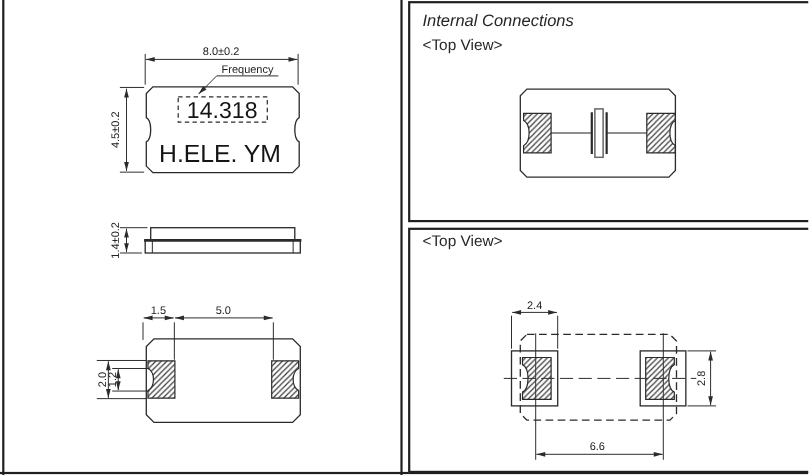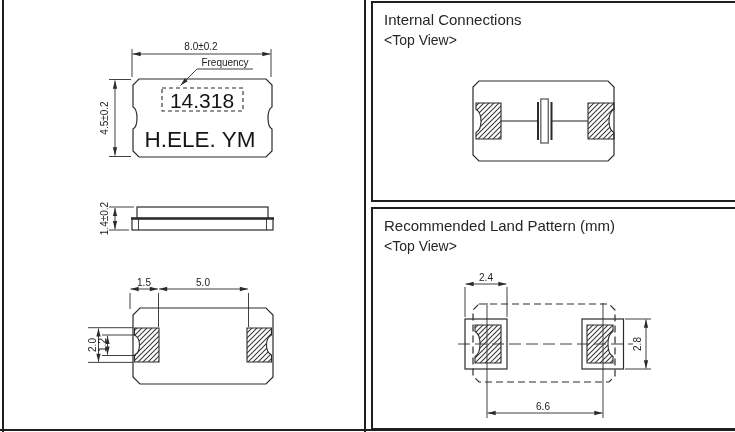--- a/index.html
+++ b/index.html
@@ -5,21 +5,21 @@
   html,body{margin:0;padding:0;background:#fff;}
   .page{position:relative;width:735px;height:432px;background:#fff;overflow:hidden;
         font-family:"Liberation Sans",sans-serif;}
   .borderline{position:absolute;background:#1f1f1f;}
   #b-left{left:2px;top:0;width:1.5px;height:432px;}
   #b-divider{left:364px;top:0;width:1.5px;height:432px;}
   #b-bottom{left:0;top:429px;width:735px;height:2px;}
   .panel{position:absolute;border:2px solid #1f1f1f;background:#fff;box-sizing:border-box;}
   #panel-ic{left:371px;top:1px;width:367px;height:201px;}
   #panel-lp{left:371px;top:207px;width:367px;height:223px;}
-  .panel-title{margin:6px 0 0 11px;font-size:15px;line-height:21px;color:#262626;}
+  .panel-title{margin:6px 0 0 11px;font-size:15px;line-height:21px;color:#262626;font-style:italic;}
   .panel-subtitle{margin:0 0 0 11px;font-size:14px;line-height:21px;color:#262626;}
   .panel-svg{position:absolute;left:-2px;top:-2px;}
   #left-svg{position:absolute;left:0;top:0;}
   .ln{fill:none;stroke:#2b2b2b;stroke-width:1.2;}
   .lnd{fill:none;stroke:#2b2b2b;stroke-width:1.1;stroke-dasharray:4 3;}
   .lnd2{fill:none;stroke:#2b2b2b;stroke-width:1.2;stroke-dasharray:7 4;}
   .cl{fill:none;stroke:#2b2b2b;stroke-width:0.9;stroke-dasharray:12 5;}
   .thin{fill:none;stroke:#2b2b2b;stroke-width:0.9;}
   .dim{fill:none;stroke:#2b2b2b;stroke-width:0.9;}
   .thick{stroke:#2b2b2b;stroke-width:2.4;}
@@ -123,21 +123,20 @@
       <path class="pad" d="M243,102 H217 V138 H243 V131.5 Q238,129 238,120 Q238,111 243,108.5 Z"></path>
       <g>
         <line class="plate" x1="167" y1="101" x2="167" y2="139"></line>
         <rect class="xtal" x="169.8" y="98" width="7.5" height="44"></rect>
         <line class="plate" x1="180.5" y1="101" x2="180.5" y2="139"></line>
       </g>
     </svg>
   </div>
 
   <div class="panel" id="panel-lp">
-    <div class="panel-title">Recommended Land Pattern (mm)</div>
     <div class="panel-subtitle">&lt;Top View&gt;</div>
     <svg class="panel-svg" width="367" height="223" viewBox="0 0 367 223">
       <line class="cl" x1="87" y1="137" x2="262" y2="137"></line>
       <line class="thin" x1="116" y1="96" x2="116" y2="211"></line>
       <line class="thin" x1="232" y1="96" x2="232" y2="211"></line>
       <path class="lnd2" d="M108,97 H238 L244,103 V169 L238,175 H108 L102,169 V103 Z"></path>
       <rect class="ln" x="94" y="112" width="42" height="50" fill="none"></rect>
       <rect class="ln" x="211" y="112" width="41.5" height="50" fill="none"></rect>
       <path class="pad" d="M104,118 H130 V156 H104 V149.5 Q109,147 109,137 Q109,127 104,124.5 Z"></path>
       <path class="pad" d="M242,118 H216 V156 H242 V149.5 Q237,147 237,137 Q237,127 242,124.5 Z"></path>

